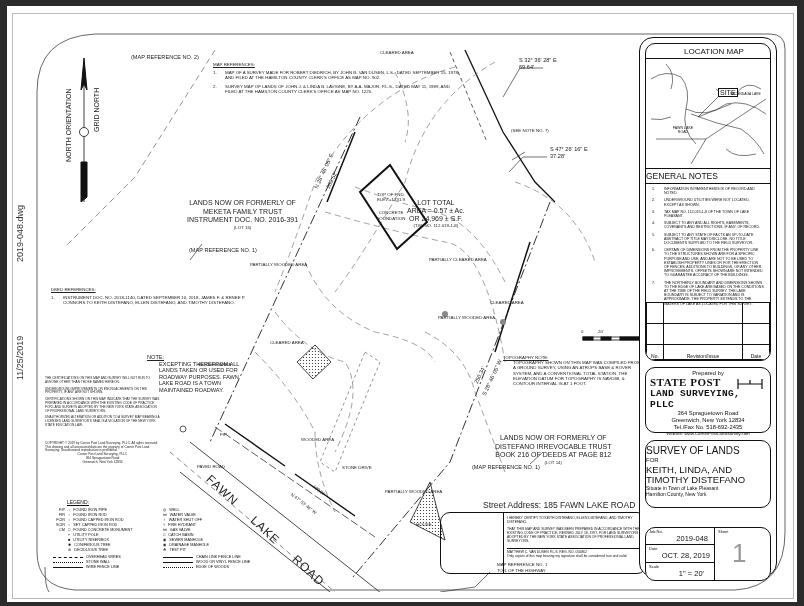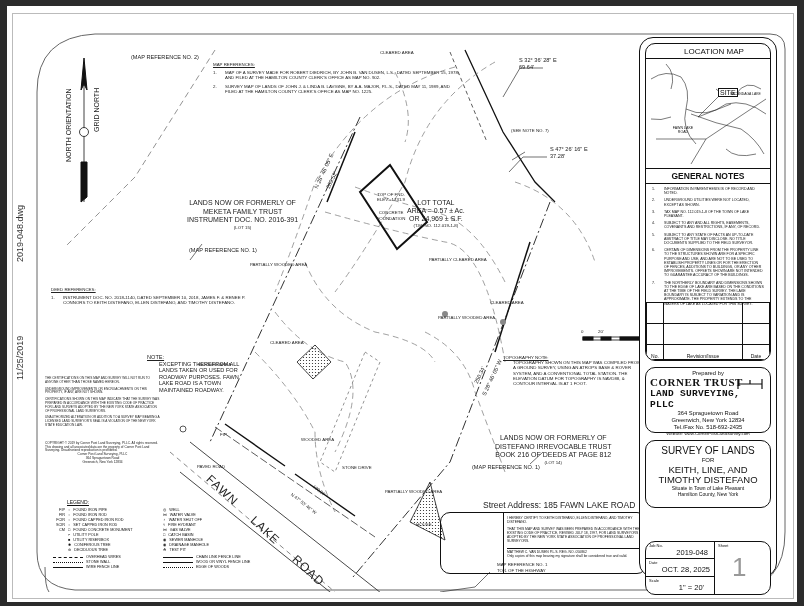--- a/index.html
+++ b/index.html
@@ -12,30 +12,30 @@
   .t{position:absolute;white-space:nowrap;color:#222;}
   .tiny{font-size:4.4px;line-height:5.2px;}
   .small{font-size:5.6px;line-height:6.6px;}
   .mid{font-size:7px;line-height:8px;}
   .lake{font-size:11.5px;line-height:14px;text-align:center;}
   .road{font-size:12px;letter-spacing:1px;}
   .block{white-space:normal;}
   .right-panel{position:absolute;}
   .rbox{position:absolute;border:1.6px solid #111;border-radius:12px;background:#fff;}
   .loc-title{position:absolute;left:12px;right:0;text-align:center;font-size:8px;top:3px;}
-  .gen-title{text-align:center;font-size:8.5px;border-top:1px solid #111;border-bottom:1px solid #111;padding:2px 0;font-weight:bold;}
+  .gen-title{text-align:left;font-size:8.5px;border-top:1px solid #111;border-bottom:1px solid #111;padding:2px 0;}
   .note{display:flex;font-size:3.6px;line-height:4.2px;margin:3px 6px 0 6px;}
   .note .n{width:12px;flex:none;}
   .rev-table{position:absolute;left:0;right:0;bottom:0;height:58px;}
   .rev-table table{width:100%;height:100%;border-collapse:collapse;}
   .rev-table td{border:1px solid #111;font-size:5px;text-align:center;vertical-align:bottom;padding:0 1px;}
   .prep{text-align:center;font-size:5.8px;line-height:7px;}
   .brand1{font-family:"Liberation Serif",serif;font-weight:bold;font-size:11px;letter-spacing:.5px;line-height:11px;}
   .brand2{font-family:Liberation Mono, monospace;font-weight:bold;font-size:9.5px;letter-spacing:.3px;line-height:11px;}
-  .survey{text-align:center;}
+  .survey{}
   .legend-row{display:flex;align-items:center;gap:3px;font-size:3.8px;line-height:5px;}
 </style>
 </head>
 <body>
 
 <div class="viewer">
   <div class="sheet">
 
     <div class="side-label" style="top:248px;left:2px;">2019-048.dwg</div>
     <div class="side-label" style="top:366px;left:2px;">11/25/2019</div>
@@ -436,50 +436,50 @@
               <td>Date</td>
             </tr>
           </tbody>
             </table>
         </div>
       </div>
 
       <div class="rbox" style="left:6px;top:330px;width:124px;height:64px;border-radius:10px;">
         <div class="prep" style="margin-top:2px;">Prepared by</div>
         <div style="text-align:left;padding-left:4px;">
-          <div class="brand1">CORNER TRUST</div>
+          <div class="brand1">STATE POST</div>
           <div class="brand2">LAND SURVEYING, PLLC</div>
         </div>
         <svg style="position:absolute;right:6px;top:10px;" width="28" height="12">
           <path d="M2 1 V11 M26 1 V11 M2 6 H26 M14 2 V6" stroke="#111" stroke-width="1.2" fill="none"></path>
         </svg>
         <div class="prep">364 Spraguetown Road</div>
         <div class="prep">Greenwich, New York 12834</div>
         <div class="prep">Tel./Fax No. 518-692-2435</div>
         <div class="prep" style="font-size:4.4px;line-height:5px;">Website: www.CornerPostLandSurvey.com</div>
       </div>
 
       <div class="rbox survey" style="left:6px;top:403px;width:124px;height:66px;border-radius:10px;">
         <div style="font-size:10px;margin-top:4px;">SURVEY OF LANDS</div>
         <div style="font-size:6px;line-height:9px;">FOR</div>
-        <div style="font-size:9.5px;line-height:10px;">KEITH, LINE, AND</div>
+        <div style="font-size:9.5px;line-height:10px;">KEITH, LINDA, AND</div>
         <div style="font-size:9.5px;line-height:10px;">TIMOTHY DISTEFANO</div>
         <div style="font-size:5px;line-height:6px;">Situate in Town of Lake Pleasant</div>
         <div style="font-size:5px;line-height:6px;">Hamilton County, New York</div>
       </div>
 
-      <div class="rbox" style="left:6px;top:504px;width:124px;height:52px;border-radius:10px;overflow:hidden;">
+      <div class="rbox" style="left:6px;top:490px;width:124px;height:52px;border-radius:10px;overflow:hidden;">
         <div style="position:absolute;left:0;top:0;width:68px;height:100%;border-right:1.2px solid #111;">
           <div style="height:16px;border-bottom:1px solid #111;position:relative;">
             <div style="position:absolute;left:3px;top:1px;font-size:4px;">Job No.</div>
             <div style="position:absolute;right:6px;top:6px;font-size:7.5px;">2019-048</div>
           </div>
           <div style="height:17px;border-bottom:1px solid #111;position:relative;">
             <div style="position:absolute;left:3px;top:1px;font-size:4px;">Date</div>
-            <div style="position:absolute;right:4px;top:6px;font-size:7.5px;">OCT. 28, 2025</div>
+            <div style="position:absolute;right:4px;top:6px;font-size:7.5px;">OCT. 28, 2019</div>
           </div>
           <div style="height:17px;position:relative;">
             <div style="position:absolute;left:3px;top:1px;font-size:4px;">Scale</div>
             <div style="position:absolute;right:10px;top:6px;font-size:7.5px;">1" = 20'</div>
           </div>
         </div>
         <div style="position:absolute;left:72px;top:1px;font-size:4px;">Sheet</div>
         <div style="position:absolute;left:86px;top:10px;font-size:26px;font-weight:100;color:#999;">1</div>
       </div>
     </div>

